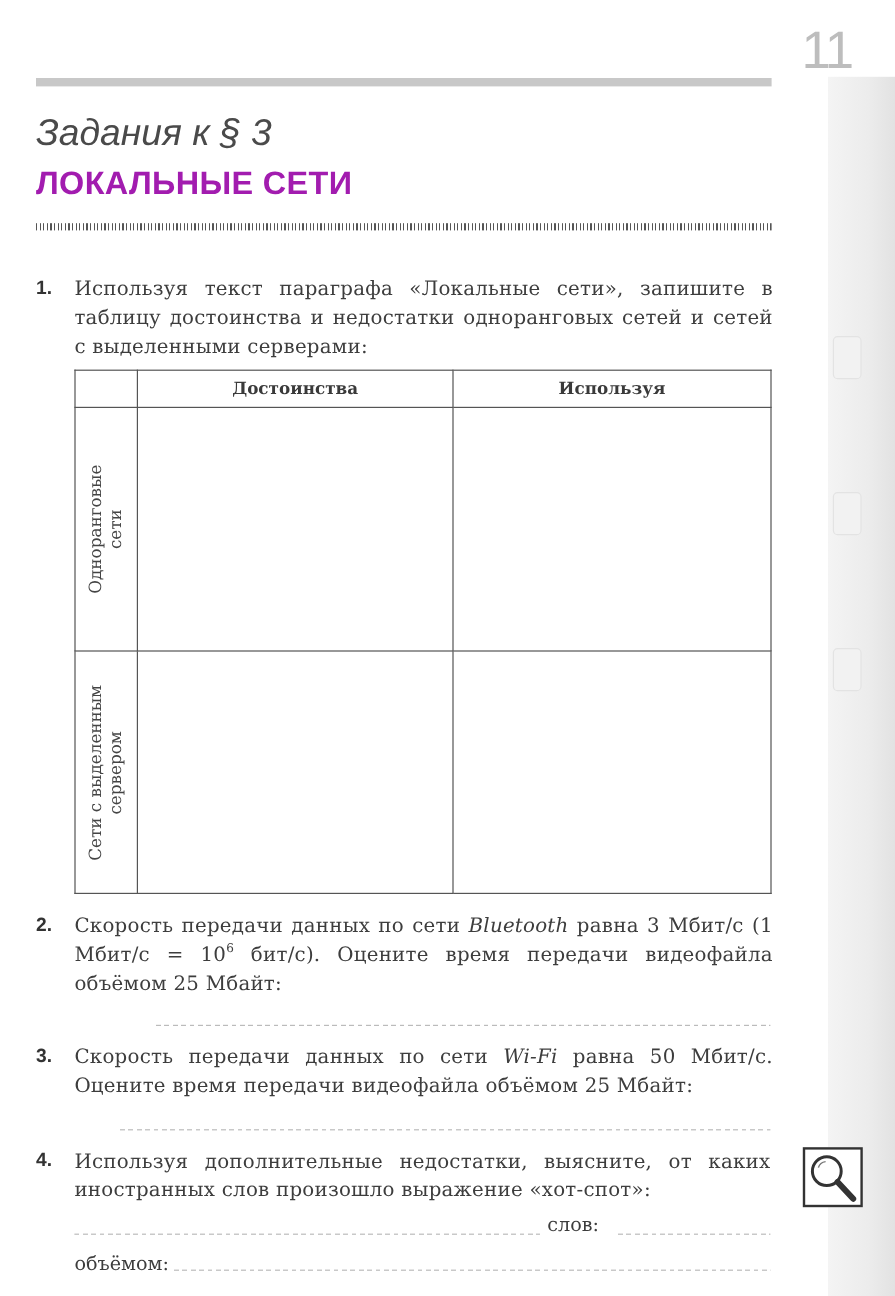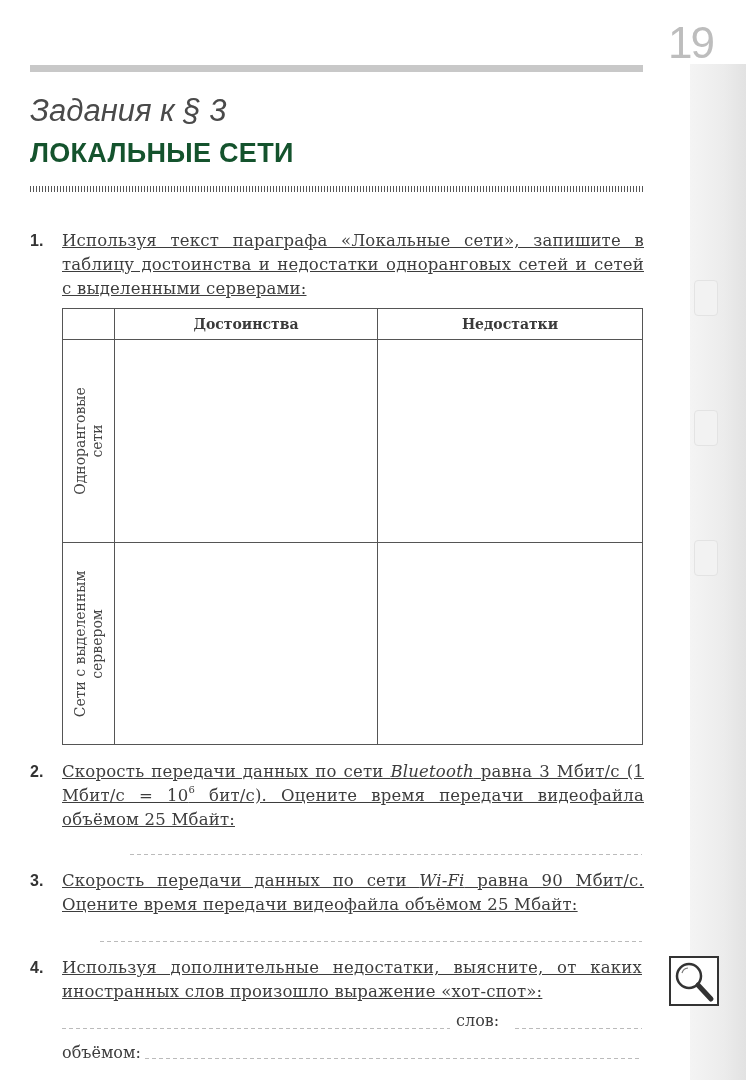--- a/index.html
+++ b/index.html
@@ -20,30 +20,30 @@
   }
   .top-bar {
     position: absolute; left: 30px; top: 65px; width: 613px; height: 7px; background: #c8c8c8;
   }
   .subtitle {
     position: absolute; left: 30px; top: 93px; font-family: "Liberation Sans", sans-serif;
     font-style: italic; font-size: 31px; color: #4a4a4a;
   }
   .title {
     position: absolute; left: 30px; top: 138px; font-family: "Liberation Sans", sans-serif;
-    font-weight: bold; font-size: 27px; color: #14532d; letter-spacing: 0.3px;
+    font-weight: bold; font-size: 27px; color: #a21caf; letter-spacing: 0.3px;
   }
   .hatch {
     position: absolute; left: 30px; top: 186px; width: 613px; height: 6px;
     background: repeating-linear-gradient(to right, #555 0px, #555 1px, transparent 1px, transparent 3px);
   }
 
   .task { position: absolute; left: 30px; width: 614px; font-size: 16.5px; line-height: 24px; color: #3d3d3d; }
   .task-num { position: absolute; left: 0; top: 0; font-family: "Liberation Sans", sans-serif; font-weight: bold; font-size: 16px; color: #333; }
-  .task-text { margin-left: 32px; text-align: justify; letter-spacing: 0.2px; text-decoration: underline; }
+  .task-text { margin-left: 32px; text-align: justify; letter-spacing: 0.2px; }
   .task-text i { font-style: italic; }
   sup { font-size: 10px; line-height: 0; position: relative; top: -2px; }
 
   .table-wrap { position: absolute; left: 62px; top: 308px; width: 581px; height: 437px; }
   table { width: 100%; height: 100%; border-collapse: collapse; }
   td, th { border: 1px solid #555; }
   th { font-weight: bold; font-size: 14px; color: #3a3a3a; height: 31px; text-align: center; }
   .row-head { width: 52px; position: relative; }
   .rot {
     position: absolute; left: 50%; top: 50%;
@@ -64,38 +64,38 @@
   }
 </style>
 </head>
 <body>
 
 <div class="page-edge"></div>
 <div class="edge-tab" style="top:280px"></div>
 <div class="edge-tab" style="top:410px"></div>
 <div class="edge-tab" style="top:540px"></div>
 
-<div class="page-number">19</div>
+<div class="page-number">11</div>
 <div class="top-bar"></div>
 <div class="subtitle">Задания к § 3</div>
 <div class="title">ЛОКАЛЬНЫЕ СЕТИ</div>
 <div class="hatch"></div>
 
 <div class="task" style="top:229px">
   <span class="task-num">1.</span>
   <div class="task-text">Используя текст параграфа «Локальные сети», запишите в таблицу достоинства и недостатки одноранговых сетей и сетей с выделенными серверами:</div>
 </div>
 
 <div class="table-wrap">
   <table>
     <tbody>
         <tr>
       <th class="row-head"></th>
       <th class="col-adv">Достоинства</th>
-      <th>Недостатки</th>
+      <th>Используя</th>
     </tr>
     <tr style="height:203px">
       <td class="row-head">
         <div class="rot">
           <div>Одноранговые</div>
           <div>сети</div>
         </div>
       </td>
       <td></td>
       <td></td>
@@ -115,21 +115,21 @@
 </div>
 
 <div class="task" style="top:760px">
   <span class="task-num">2.</span>
   <div class="task-text"><span>Скорость передачи данных по сети </span><i>Bluetooth</i><span> равна 3 Мбит/с (1 Мбит/с = 10</span><sup>6</sup><span> бит/с). Оцените время передачи видеофайла объёмом 25 Мбайт:</span></div>
 </div>
 <div class="dots" style="left:130px; top:854px; width:512px;"></div>
 
 <div class="task" style="top:869px">
   <span class="task-num">3.</span>
-  <div class="task-text"><span>Скорость передачи данных по сети </span><i>Wi-Fi</i><span> равна 90 Мбит/с. Оцените время передачи видеофайла объёмом 25 Мбайт:</span></div>
+  <div class="task-text"><span>Скорость передачи данных по сети </span><i>Wi-Fi</i><span> равна 50 Мбит/с. Оцените время передачи видеофайла объёмом 25 Мбайт:</span></div>
 </div>
 <div class="dots" style="left:100px; top:941px; width:542px;"></div>
 
 <div class="task" style="top:956px; width:612px;">
   <span class="task-num">4.</span>
   <div class="task-text">Используя дополнительные недостатки, выясните, от каких иностранных слов произошло выражение «хот-спот»:</div>
 </div>
 
 <div class="dots" style="left:62px; top:1028px; width:388px;"></div>
 <span class="field-label" style="left:456px; top:1011px;">слов:</span>

